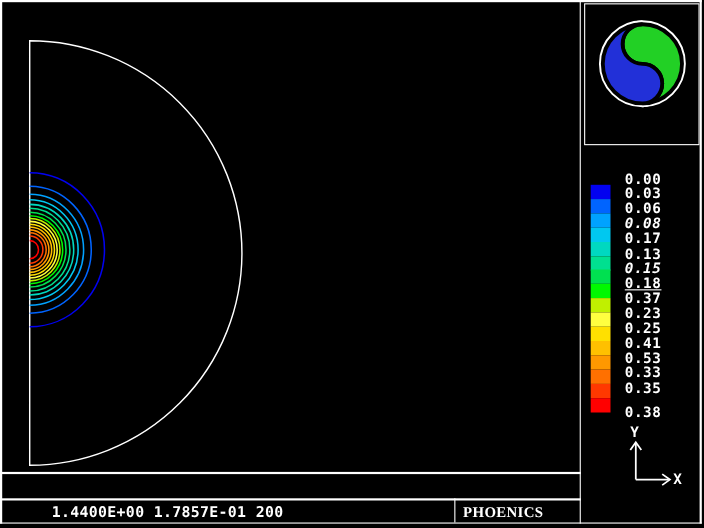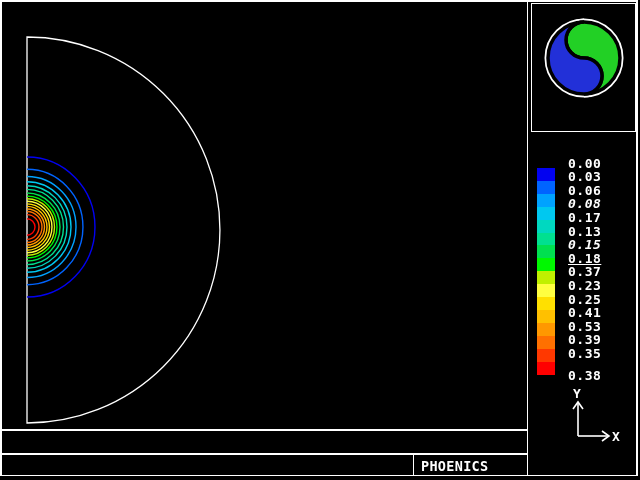--- a/index.html
+++ b/index.html
@@ -3,21 +3,21 @@
 <meta charset="utf-8">
 <style>
   html,body{margin:0;padding:0;background:#111;}
   #screen{
     position:relative;width:640px;height:480px;background:#000;overflow:hidden;
     font-family:"DejaVu Sans Mono","Liberation Mono",monospace;
   }
   .wline{position:absolute;background:#fff;}
   .txt{position:absolute;color:#fff;font-weight:bold;white-space:pre;}
   #footer-values{left:47px;top:458px;font-size:13.5px;letter-spacing:0.3px;}
-  #phoenics-label{left:421px;top:458px;font-size:13.5px;letter-spacing:0.3px;}
+  #phoenics-label{left:421px;top:458px;font-size:13.5px;letter-spacing:0.3px;font-family:Liberation Serif, serif;}
   #logo-box{
     position:absolute;left:531px;top:3px;width:105px;height:129px;
     border:1.5px solid #fff;box-sizing:border-box;background:#000;
   }
   #legend{position:absolute;left:0;top:0;}
   .swatch{position:absolute;left:537px;width:18px;height:13px;}
   .legend-label{position:absolute;left:568px;color:#fff;font-weight:bold;
     font-size:13px;letter-spacing:0.5px;line-height:13px;white-space:pre;}
   #axis-y-label{left:573px;top:386px;font-size:13px;}
   #axis-x-label{left:612px;top:429px;font-size:13px;}
@@ -51,20 +51,21 @@
   <div class="wline" style="left:0;top:0;width:638px;height:1.5px;"></div>
   <div class="wline" style="left:0;top:0;width:1.5px;height:476px;"></div>
   <div class="wline" style="left:636px;top:0;width:1.5px;height:476px;"></div>
   <div class="wline" style="left:0;top:474.5px;width:638px;height:1.5px;"></div>
 
   <div class="wline" style="left:526.5px;top:0;width:1.5px;height:476px;"></div>
   <div class="wline" style="left:0;top:429px;width:528px;height:1.5px;"></div>
   <div class="wline" style="left:0;top:453px;width:528px;height:1.5px;"></div>
   <div class="wline" style="left:412.5px;top:453px;width:1.5px;height:22px;"></div>
 
+  <div class="txt" id="footer-values">1.4400E+00 1.7857E-01 200</div>
   <div class="txt" id="phoenics-label">PHOENICS</div>
 
   <div id="logo-box">
     <svg width="102" height="126" viewBox="0 0 102 126" style="left:0;top:0;">
       <g transform="translate(52,54)">
 
         <path d="M0,-36 A36,36 0 0,1 0,36 A18,18 0 0,0 0,0 A18,18 0 0,1 0,-36 Z" fill="none" stroke="#ffffff" stroke-width="7"></path>
         <path d="M0,-36 A36,36 0 0,0 0,36 A18,18 0 0,0 0,0 A18,18 0 0,1 0,-36 Z" fill="none" stroke="#ffffff" stroke-width="7"></path>
 
         <path id="logo-green-lobe" d="M0,-36 A36,36 0 0,1 0,36 A18,18 0 0,0 0,0 A18,18 0 0,1 0,-36 Z" fill="#22D025" stroke="#000000" stroke-width="3.5"></path>
@@ -94,21 +95,21 @@
       <div class="legend-label" style="top: 265.3px;">0.37</div>
       <div class="swatch" style="top: 284.1px; background: rgb(255, 255, 64);"></div>
       <div class="legend-label" style="top: 278.9px;">0.23</div>
       <div class="swatch" style="top: 297px; background: rgb(255, 224, 0);"></div>
       <div class="legend-label" style="top: 292.5px;">0.25</div>
       <div class="swatch" style="top: 309.9px; background: rgb(255, 192, 0);"></div>
       <div class="legend-label" style="top: 306.1px;">0.41</div>
       <div class="swatch" style="top: 322.8px; background: rgb(255, 152, 0);"></div>
       <div class="legend-label" style="top: 319.7px;">0.53</div>
       <div class="swatch" style="top: 335.7px; background: rgb(255, 112, 0);"></div>
-      <div class="legend-label" style="top: 333.3px;">0.39</div>
+      <div class="legend-label" style="top: 333.3px;">0.33</div>
       <div class="swatch" style="top: 348.6px; background: rgb(255, 56, 0);"></div>
       <div class="legend-label" style="top: 346.9px; text-align: center;">0.35</div>
       <div class="swatch" style="top: 361.5px; background: rgb(255, 0, 0);"></div>
       <div class="legend-label" style="top: 369px;">0.38</div>
     </div>
 
   <div class="txt" id="axis-y-label">Y</div>
   <div class="txt" id="axis-x-label">X</div>
   <svg width="70" height="60" viewBox="0 0 70 60" style="left:552px;top:382px;">
     <g stroke="#ffffff" stroke-width="1.6" fill="none">

